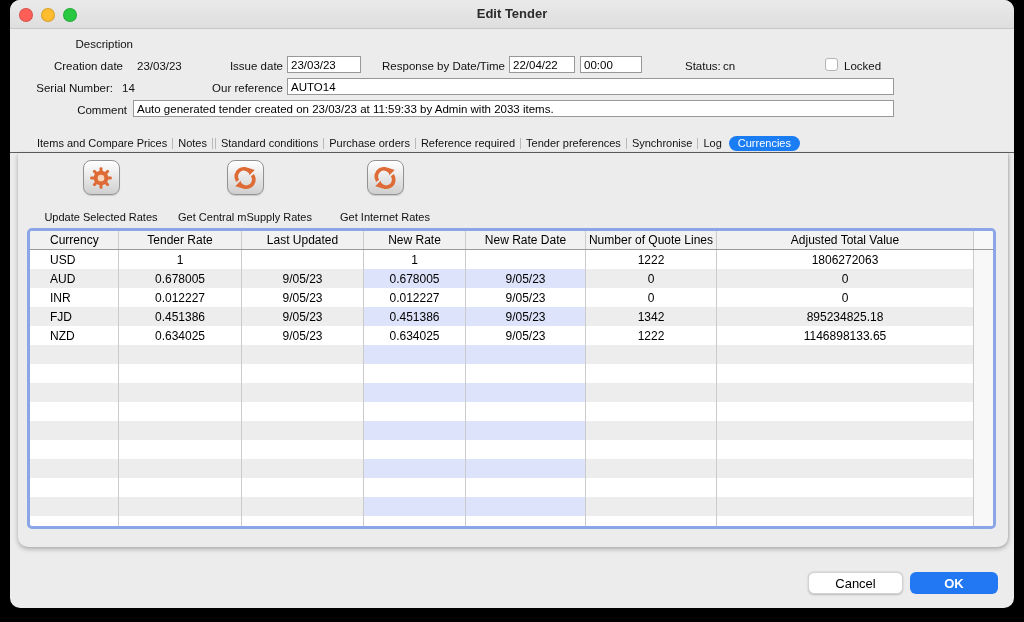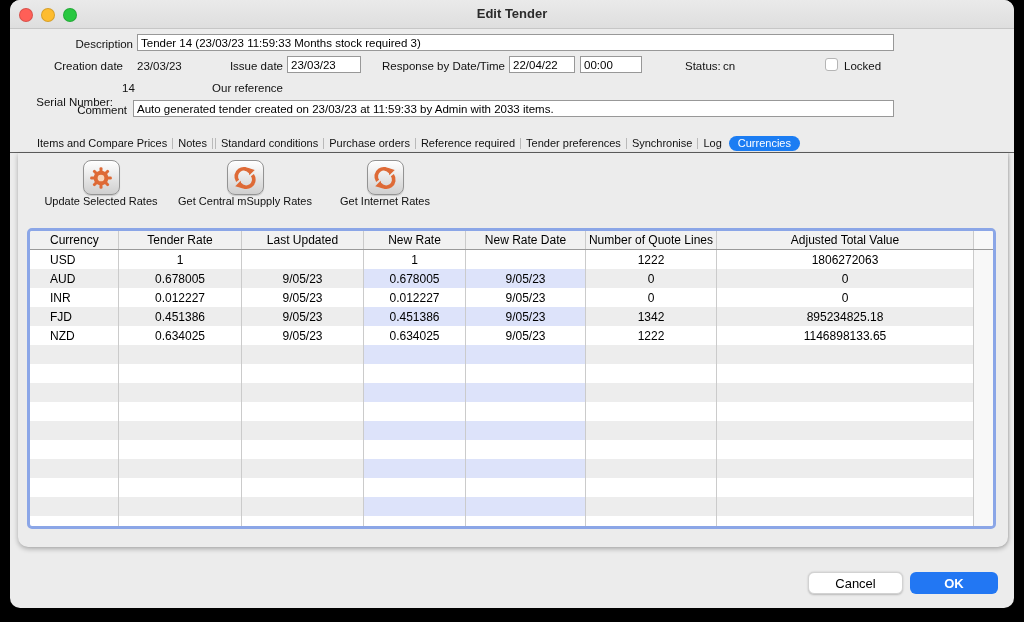--- a/index.html
+++ b/index.html
@@ -55,21 +55,21 @@
     box-shadow:0 2px 5px rgba(0,0,0,.28), 1px 0 2px rgba(0,0,0,.10);
   }
 
   .toolgroup { position:absolute; top:160px; display:flex; flex-direction:column; align-items:center; }
   .toolbtn {
     width:35px; height:33px; border-radius:8px; border:1px solid #939393;
     background:linear-gradient(#ffffff,#cfcfcf);
     box-shadow:inset 0 1px 0 #fff, 0 1px 1px rgba(0,0,0,.15);
     display:flex; align-items:center; justify-content:center; cursor:pointer;
   }
-  .toollabel { margin-top:0; font-size:11px; color:#111; white-space:nowrap; }
+  .toollabel { margin-top:16px; font-size:11px; color:#111; white-space:nowrap; }
   .icon-fill { fill:var(--icon-orange); }
   .icon-stroke { stroke:var(--icon-orange); fill:none; }
 
   .tablewrap {
     position:absolute; left:17px; top:228px; width:969px; height:301px;
     border:3px solid var(--focus-ring); border-radius:5px; background:#fff;
     overflow:hidden; box-sizing:border-box;
   }
   .thead { display:flex; height:19px; background:#f1f1f1; border-bottom:1px solid #9a9a9a; box-sizing:border-box; }
   .trow { display:flex; height:19px; }
@@ -102,42 +102,42 @@
   <div class="titlebar">
     <div class="lights">
       <div class="light" style="background:var(--traffic-red)"></div>
       <div class="light" style="background:var(--traffic-yellow)"></div>
       <div class="light" style="background:var(--traffic-green)"></div>
     </div>
     <div class="title">Edit Tender</div>
   </div>
 
   <div class="label" style="left:0;top:38px;width:123px">Description</div>
-  <input class="tinput" style="left: 127px; top: 34px; width: 757px;" value="Tender 14 (23/03/23 11:59:33 Months stock required 3)">
 
   <div class="label" style="left:0;top:60px;width:113px">Creation date</div>
   <div class="value-text" style="left:127px;top:60px">23/03/23</div>
 
   <div class="label" style="left:150px;top:60px;width:123px">Issue date</div>
   <input class="tinput" style="left: 277px; top: 56px; width: 74px;" value="23/03/23">
 
   <div class="label" style="left:290px;top:60px;width:205px">Response by Date/Time</div>
   <input class="tinput" style="left: 499px; top: 56px; width: 66px;" value="22/04/22">
   <input class="tinput" style="left: 570px; top: 56px; width: 62px;" value="00:00">
 
   <div class="value-text" style="left:675px;top:60px">Status:</div>
   <div class="value-text" style="left:713px;top:60px">cn</div>
 
   <div class="checkbox" style="left:815px;top:58px"></div>
   <div class="value-text" style="left:834px;top:60px">Locked</div>
 
-  <div class="label" style="left:0;top:96px;width:103px">Serial Number:</div>
+  <div class="label" style="left:0;top:82px;width:103px">Serial Number:</div>
   <div class="value-text" style="left:112px;top:82px">14</div>
 
   <div class="label" style="left:150px;top:82px;width:123px">Our reference</div>
+  <input class="tinput" style="left: 277px; top: 78px; width: 607px;" value="AUTO14">
 
   <div class="label" style="left:0;top:104px;width:117px">Comment</div>
   <input class="tinput" style="left: 123px; top: 100px; width: 761px;" value="Auto generated tender created on 23/03/23 at 11:59:33 by Admin with 2033 items.">
 
   <div class="tabbar" id="tabbar">
       <div class="tab">Items and Compare Prices</div>
       <div class="tab-sep"></div>
       <div class="tab">Notes</div>
       <div class="tab-sep"></div>
       <div class="tab-sep"></div>

